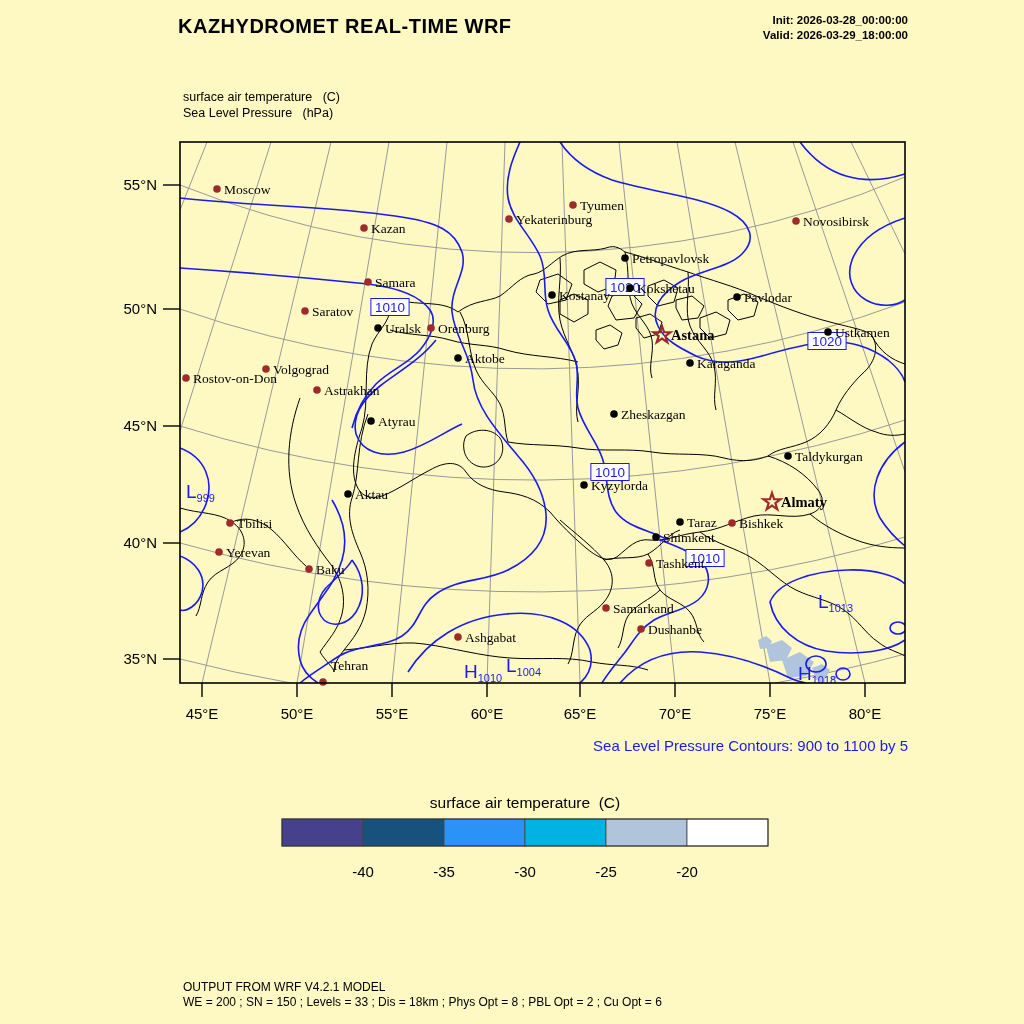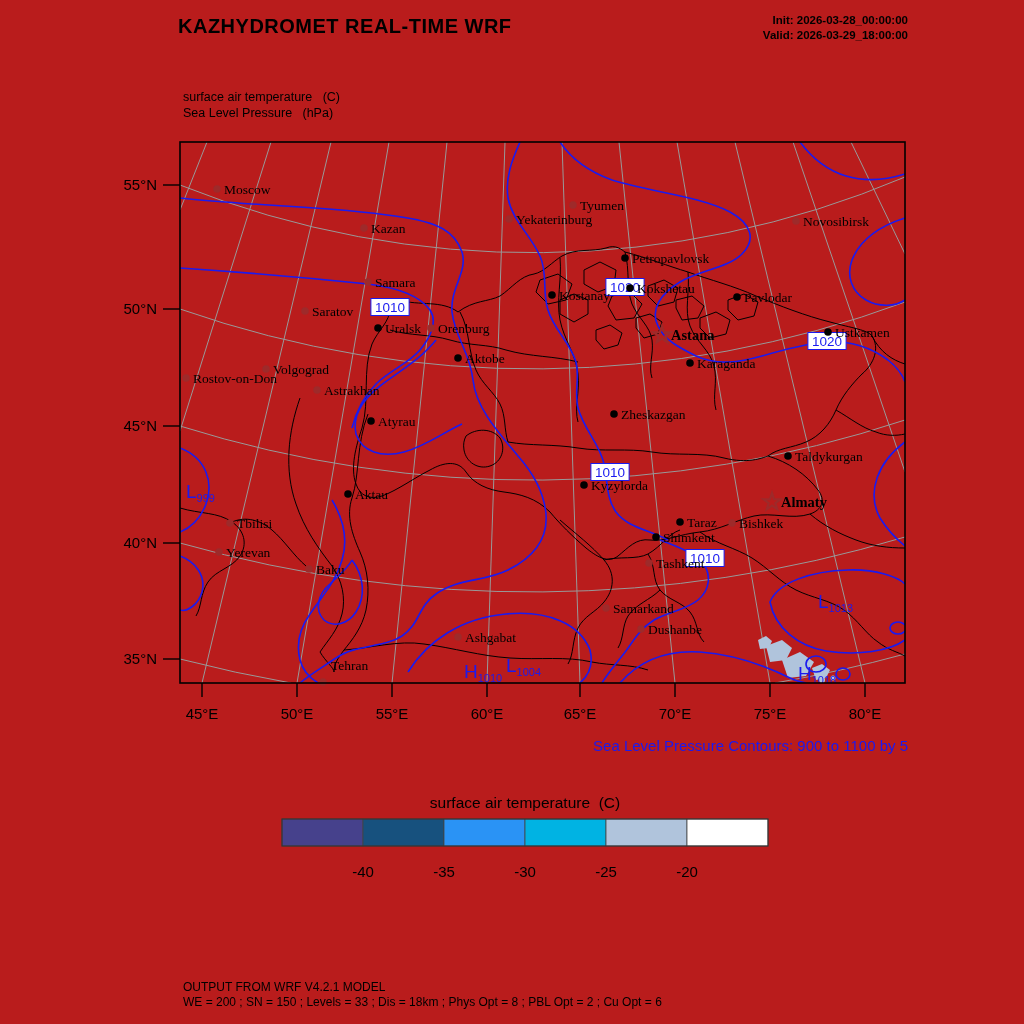--- a/index.html
+++ b/index.html
@@ -1,16 +1,16 @@
 <!DOCTYPE html>
 <html><head>
 <meta charset="utf-8">
 <style>
   html,body{margin:0;padding:0;background:#fff;}
-  #page{position:relative;width:1024px;height:1024px;background:#b91c1c;overflow:hidden;
+  #page{position:relative;width:1024px;height:1024px;background:#fef9c3;overflow:hidden;
         font-family:"Liberation Sans",sans-serif;}
   svg text{font-family:"Liberation Sans",sans-serif;fill:#000;}
   svg text.serif{font-family:"Liberation Serif","DejaVu Serif",serif;}
   .grid{stroke:var(--grid,#999);stroke-width:1;fill:none;}
   .contour{stroke:var(--blue,#1a1af0);stroke-width:1.6;fill:none;}
   .border{stroke:#000;stroke-width:1;fill:none;}
   .frame{stroke:#000;stroke-width:1.6;fill:none;}
   .tick{stroke:#000;stroke-width:1.4;}
   .blue-t{fill:var(--blue,#1a1af0);}
   .temp-patch{stroke:none;}

